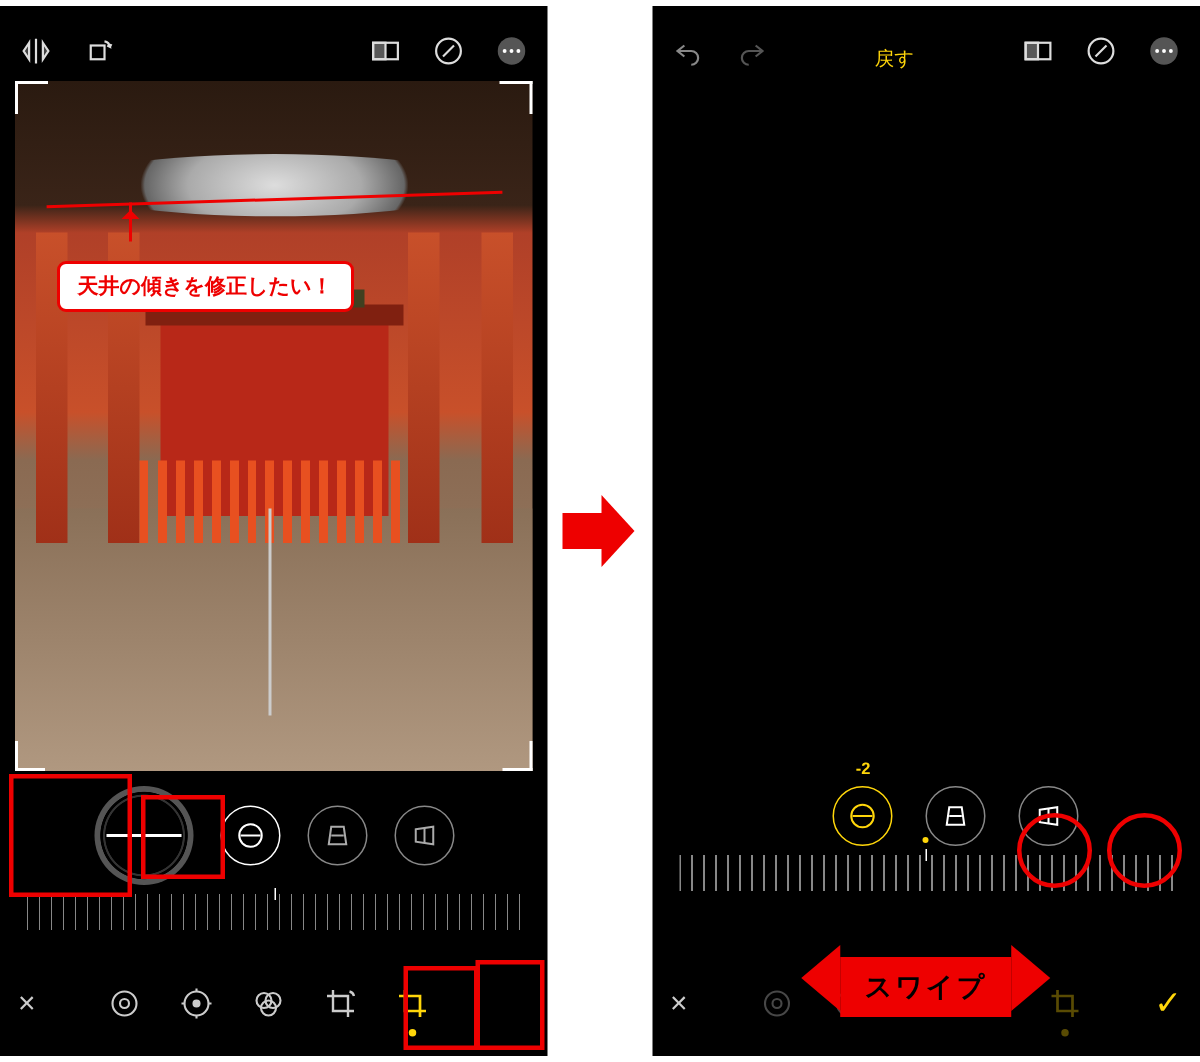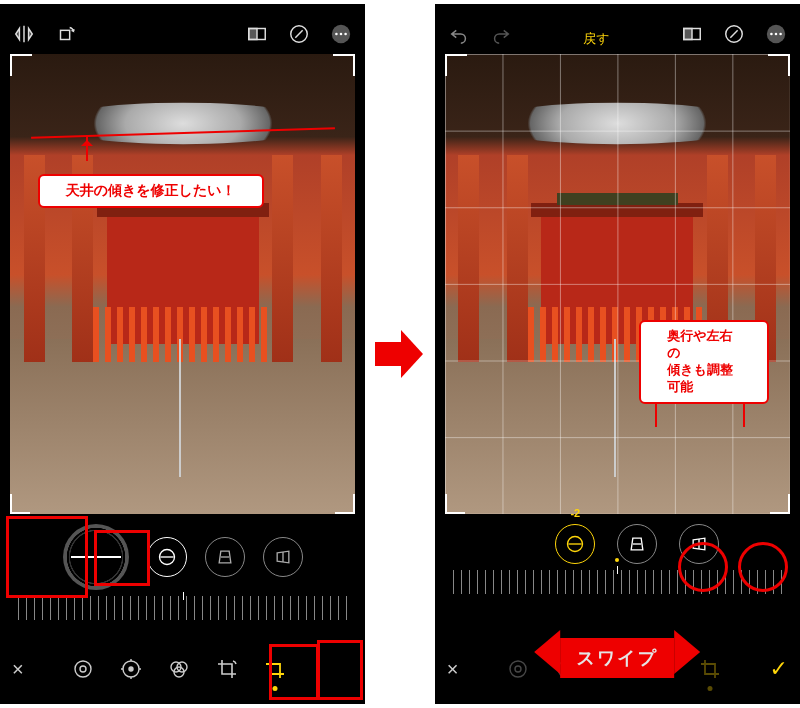--- a/index.html
+++ b/index.html
@@ -91,21 +91,21 @@
   }
   .anno-arrow-up::before {
     content:""; position:absolute; top:-1px; left:-5px; border:6px solid transparent; border-bottom-color:#e00;
   }
   .callout {
     position:absolute;
     background:#fff;
     color:#e00;
     border:2px solid #e00;
     border-radius:6px;
-    padding:6px 26px;
+    padding:6px 12px;
     font-size:14px;
     font-weight:600;
     white-space:nowrap;
     z-index:5;
   }
   .callout.c1 { top:26%; left:8%; }
   .callout.c2 { bottom:24%; right:6%; white-space:normal; width:130px; text-align:left; font-size:13px; line-height:1.3;}
   .callout-lines { position:absolute; bottom:19%; right:10%; width:120px; height:30px; z-index:4;}
   .callout-lines::before, .callout-lines::after {
     content:""; position:absolute; top:0; width:2px; height:30px; background:#e00;
@@ -182,21 +182,21 @@
   .swipe-banner {
     position:absolute; bottom:26px; left:50%; transform:translateX(-50%);
     display:flex; align-items:center; z-index:7;
   }
   .swipe-banner .tri {
     width:0; height:0; border:22px solid transparent;
   }
   .swipe-banner .tri.left { border-right:26px solid #e00; border-left:none; }
   .swipe-banner .tri.right { border-left:26px solid #e00; border-right:none; }
   .swipe-banner .bar {
-    background:#e00; color:#e5e5e5; font-weight:700; font-size:18px; padding:8px 16px; letter-spacing:2px;margin-top:13px;
+    background:#e00; color:#000000; font-weight:700; font-size:18px; padding:8px 16px; letter-spacing:2px;margin-top:13px;
   }
 </style>
 </head>
 <body>
 
 <div class="phone">
   <div class="topbar">
     <div class="left">
       <div class="icon-btn">
         <svg viewBox="0 0 24 24" fill="none" stroke="currentColor" stroke-width="1.6">
@@ -360,41 +360,20 @@
         <svg viewBox="0 0 24 24" fill="currentColor">
             <circle cx="12" cy="12" r="10" fill="#555"></circle>
             <circle cx="7" cy="12" r="1.4" fill="#fff"></circle>
             <circle cx="12" cy="12" r="1.4" fill="#fff"></circle>
             <circle cx="17" cy="12" r="1.4" fill="#fff"></circle>
           </svg>
       </div>
     </div>
   </div>
 
-  <div class="photo-area">
-    <div class="photo">
-      <div class="floor"></div>
-      <div class="pillar l1"></div>
-        <div class="pillar l2"></div>
-      <div class="pillar r1"></div>
-        <div class="pillar r2"></div>
-      <div class="shrine"></div>
-      <div class="fence"></div>
-      <div class="rope"></div>
-      <div class="ceiling"></div>
-    </div>
-    <div class="grid-overlay"></div>
-    <div class="crop-corners">
-        <span class="c3"></span>
-        <span class="c4"></span>
-      </div>
-    <div class="callout c2" style="white-space:pre-line;">奥行や左右の
-傾きも調整可能</div>
-    <div class="callout-lines"></div>
-  </div>
 
   <div class="controls">
     <div class="dial-row" style="gap:22px; margin-left:40px;">
       <div class="small-dial active" style="border-color:#ffd60a;">
         <span class="dial-value">-2</span>
         <svg viewBox="0 0 24 24" fill="none" stroke="#ffd60a" stroke-width="1.6">
             <circle cx="12" cy="12" r="9"></circle>
             <path d="M4 12h16"></path>
           </svg>
       </div>

